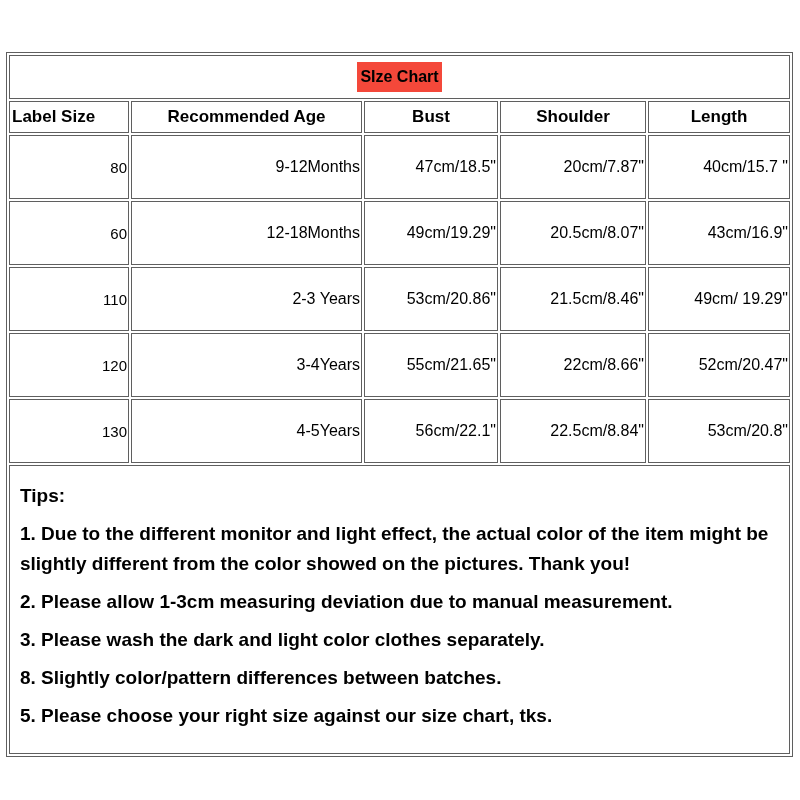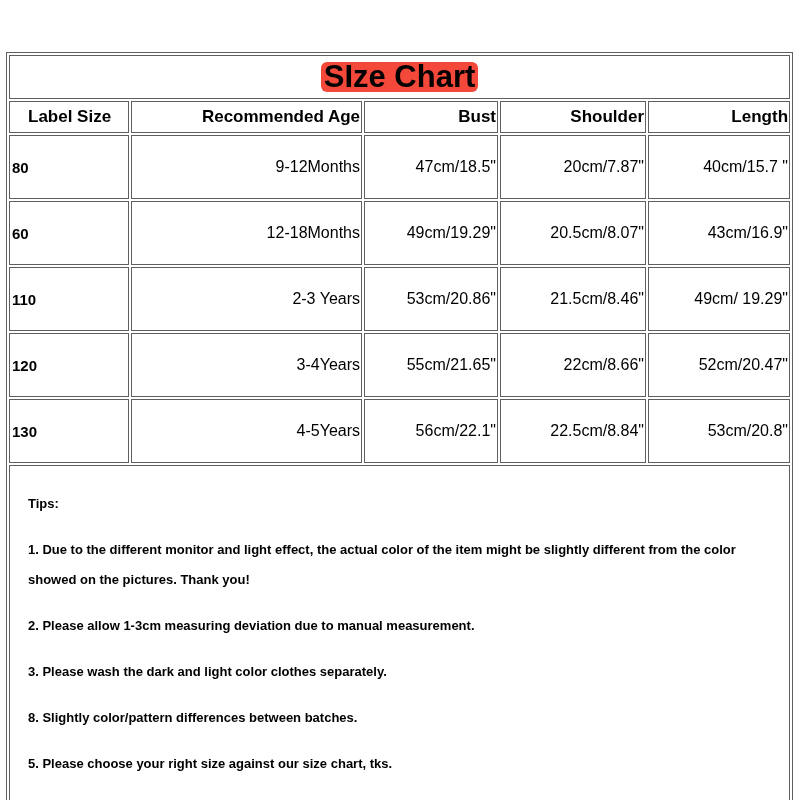--- a/index.html
+++ b/index.html
@@ -30,58 +30,57 @@
     overflow: hidden;
   }
   td.title-cell {
     height: 40px;
     text-align: center;
     vertical-align: middle;
   }
   .title-highlight {
     display: inline-block;
     font-weight: bold;
-    font-size: 31px;
+    font-size: 16px;
     line-height: 28px;
     padding: 1px 3px;
     color: #000000;
-    border-radius: 6px;
   }
   tr.header-row td {
     height: 28px;
     font-weight: bold;
     font-size: 17px;
-    text-align: right;
+    text-align: center;
     vertical-align: middle;
   }
   tr.header-row td.first-col {
     text-align: left;
-    padding-left: 18px;
+    padding-left: 2px;
   }
   tr.data-row td {
     height: 60px;
     font-size: 16px;
     text-align: right;
     vertical-align: middle;
   }
   tr.data-row td.first-col {
-    font-weight: bold;
+    font-weight: normal;
     font-size: 15px;
-    text-align: left;
+    text-align: right;
     padding-left: 2px;
   }
   td.tips-cell {
     padding: 7px 4px 14px 2px;
     vertical-align: top;
   }
   .tips-line {
     font-weight: bold;
-    font-size: 13px;
+    font-size: 19px;
     line-height: 30px;
-    margin: 16px;
+    margin: 8px;
   }
 </style>
 </head>
 <body>
 
 <div class="page">
   <table class="size-chart">
     <colgroup>
       <col style="width:120px">
       <col style="width:231px">

